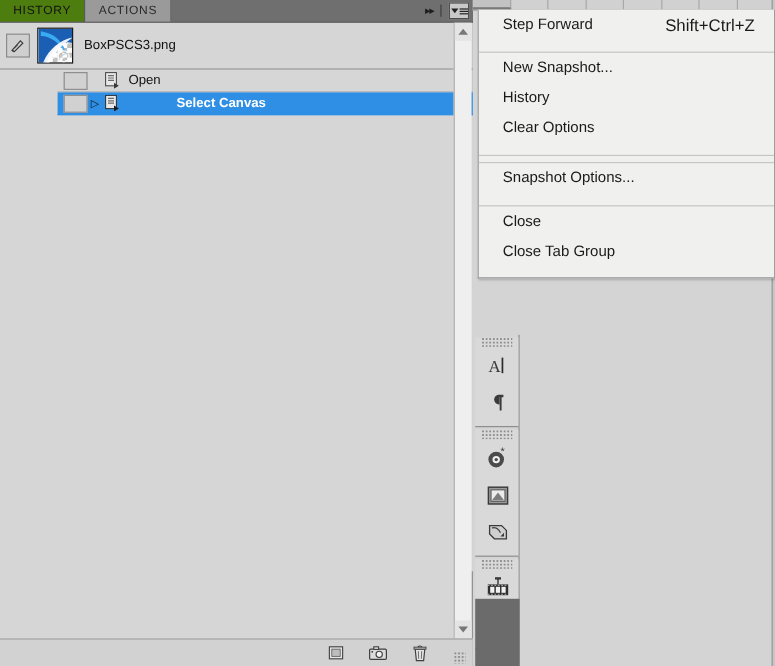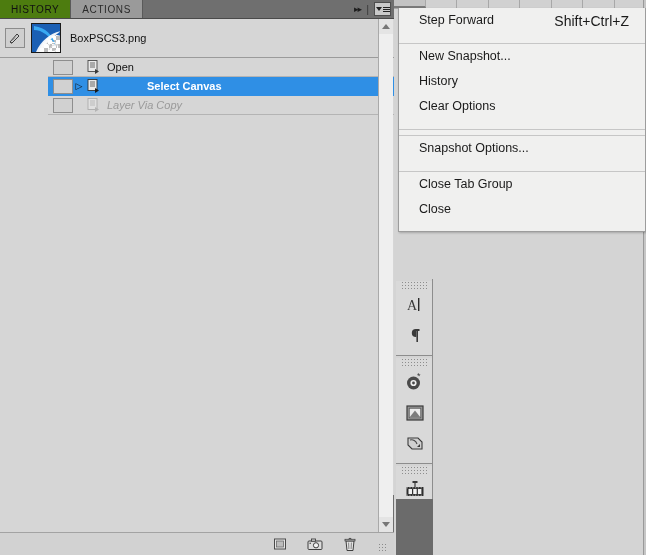--- a/index.html
+++ b/index.html
@@ -259,34 +259,20 @@
             <line x1="3" y1="3" x2="8" y2="3" stroke="#6a6a6a"></line>
             <line x1="3" y1="5" x2="8" y2="5" stroke="#6a6a6a"></line>
             <line x1="3" y1="7" x2="8" y2="7" stroke="#6a6a6a"></line>
             <path d="M8 9 L12 11.5 L8 14 Z" fill="#1a1a1a"></path>
           </svg>
         </span>
         <span class="hlabel">Select Canvas</span>
       </div>
 
 
-      <div class="hist-item disabled">
-        <span class="srcbox"></span>
-        <span class="marker"></span>
-        <span class="docicon">
-          <svg width="13" height="14" viewBox="0 0 13 14" opacity="0.45">
-            <rect x="1" y="0.5" width="9" height="11" fill="#eee" stroke="#7a7a7a" stroke-width="0.9"></rect>
-            <line x1="3" y1="3" x2="8" y2="3" stroke="#9a9a9a"></line>
-            <line x1="3" y1="5" x2="8" y2="5" stroke="#9a9a9a"></line>
-            <line x1="3" y1="7" x2="8" y2="7" stroke="#9a9a9a"></line>
-            <path d="M8 9 L12 11.5 L8 14 Z" fill="#8a8a8a"></path>
-          </svg>
-        </span>
-        <span class="hlabel">Layer Via Copy</span>
-      </div>
 
       <div id="list-fill" style="height:380px;"></div>
     </div>
 
     <div id="hist-scrollbar">
       <div class="sb-arrow">
           <span class="up"></span>
         </div>
       <div class="sb-arrow">
           <span class="down"></span>
@@ -360,25 +346,25 @@
     <div class="menu-sep"></div>
 
     <div class="menu-item">
       <span>Snapshot Options...</span>
       <span class="shortcut"></span>
     </div>
 
     <div class="menu-sep"></div>
 
     <div class="menu-item">
+      <span>Close</span>
+      <span class="shortcut"></span>
+    </div>
+    <div class="menu-item">
       <span>Close Tab Group</span>
-      <span class="shortcut"></span>
-    </div>
-    <div class="menu-item">
-      <span>Close</span>
       <span class="shortcut"></span>
     </div>
   </div>
 
   <div id="right-area">
     <div id="right-blank"></div>
 
     <div id="icon-dock">
 
       <div class="dock-group">

